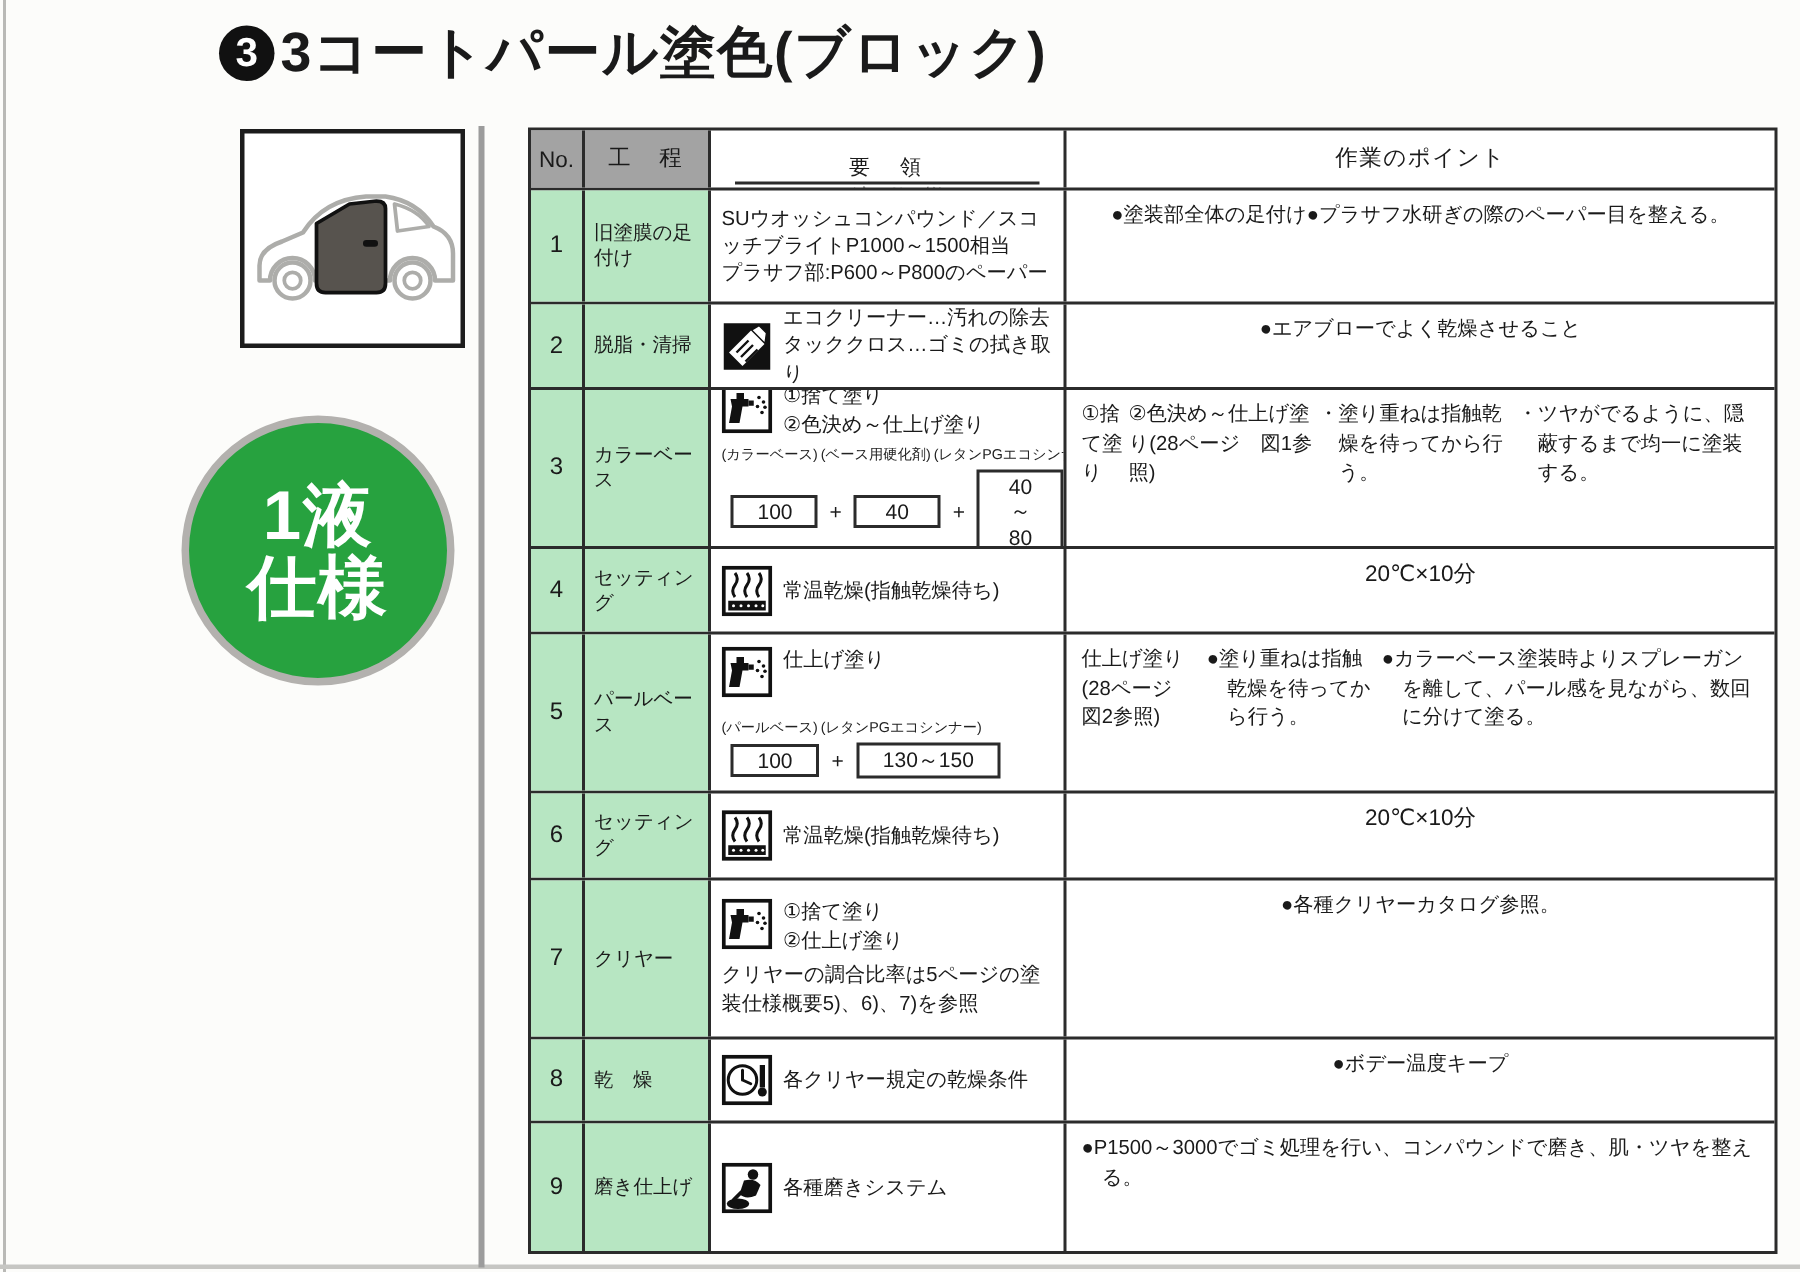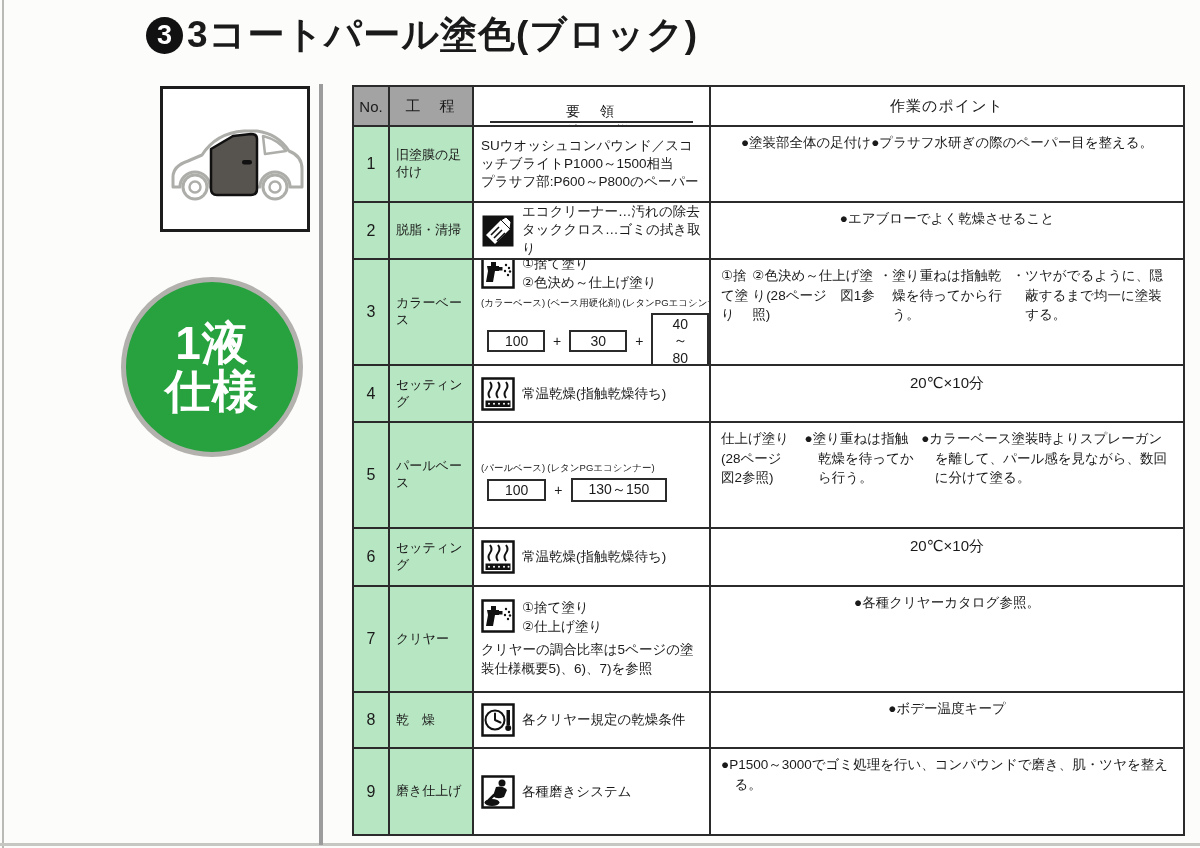--- a/index.html
+++ b/index.html
@@ -183,21 +183,21 @@
         </div>
       </div>
       <div class="mix-labels">
         <span>(カラーベース)</span>
         <span>(ベース用硬化剤)</span>
         <span>(レタンPGエコシンナー)</span>
       </div>
       <div class="mix-line">
         <span class="mix-box">100</span>
         <span class="mix-plus">+</span>
-        <span class="mix-box">30</span>
+        <span class="mix-box">40</span>
         <span class="mix-plus">+</span>
         <span class="mix-box">40～80</span>
       </div>
     </div>
     <div class="cell c-pts">
       <div class="pt-line">①捨て塗り</div>
       <div class="pt-line">②色決め～仕上げ塗り(28ページ　図1参照)</div>
       <div class="pt-line ind">・塗り重ねは指触乾燥を待ってから行う。</div>
       <div class="pt-line ind">・ツヤがでるように、隠蔽するまで均一に塗装する。</div>
     </div>
@@ -224,82 +224,100 @@
       </div>
     </div>
     <div class="cell c-pts">
       <div class="pt-line temp">20℃×10分</div>
     </div>
   </div>
 
   <div class="trow r5">
     <div class="cell c-no green">5</div>
     <div class="cell c-prc green">パールベース</div>
-    <div class="cell c-yor">
-      <div class="mix-labels" style="margin-top:14px;text-align:center;">
-        <span>(パールベース)</span>
-        <span>(レタンPGエコシンナー)</span>
-      </div>
-      <div class="mix-line">
-        <span class="mix-box">100</span>
-        <span class="mix-plus">+</span>
-        <span class="mix-box">130～150</span>
-      </div>
-    </div>
-    <div class="cell c-pts">
-      <div class="pt-line">仕上げ塗り(28ページ　図2参照)</div>
-      <div class="pt-line hang">●塗り重ねは指触乾燥を待ってから行う。</div>
-      <div class="pt-line hang">●カラーベース塗装時よりスプレーガンを離して、パール感を見ながら、数回に分けて塗る。</div>
-    </div>
-  </div>
-
-  <div class="trow r6">
-    <div class="cell c-no green">6</div>
-    <div class="cell c-prc green">セッティング</div>
-    <div class="cell c-yor">
-      <div class="icon-line center">
-        <span class="pic">
-          <svg viewBox="0 0 34 34">
-              <rect x="1.5" y="1.5" width="31" height="31" fill="#fff" stroke="#111" stroke-width="2.5"></rect>
-            <path d="M9,5 q3,4 0,8 q-3,4 0,8 M17,5 q3,4 0,8 q-3,4 0,8 M25,5 q3,4 0,8 q-3,4 0,8" fill="none" stroke="#111" stroke-width="2"></path>
-            <rect x="4.5" y="23.5" width="25" height="6.5" fill="#111"></rect>
-            <circle cx="8" cy="26.8" r="1" fill="#fff"></circle>
-              <circle cx="13" cy="26.8" r="1" fill="#fff"></circle>
-            <circle cx="18" cy="26.8" r="1" fill="#fff"></circle>
-              <circle cx="23" cy="26.8" r="1" fill="#fff"></circle>
-            <circle cx="27.5" cy="26.8" r="1" fill="#fff"></circle>
-          </svg>
-        </span>
-        <div>常温乾燥(指触乾燥待ち)</div>
-      </div>
-    </div>
-    <div class="cell c-pts">
-      <div class="pt-line temp">20℃×10分</div>
-    </div>
-  </div>
-
-  <div class="trow r7">
-    <div class="cell c-no green">7</div>
-    <div class="cell c-prc green">クリヤー</div>
     <div class="cell c-yor">
       <div class="icon-line">
         <span class="pic">
           <svg viewBox="0 0 34 34">
               <rect x="1.5" y="1.5" width="31" height="31" fill="#fff" stroke="#111" stroke-width="2.5"></rect>
             <path d="M6,11 h12 v5 h-4 l-2,11 h-7 l2,-11 z" fill="#111"></path>
             <rect x="10" y="7" width="5" height="4" fill="#111"></rect>
             <rect x="18" y="12" width="3.5" height="3.5" fill="#111"></rect>
             <circle cx="25" cy="10" r="1.2" fill="#111"></circle>
               <circle cx="28" cy="13" r="1.2" fill="#111"></circle>
             <circle cx="29" cy="16.5" r="1.2" fill="#111"></circle>
               <circle cx="27" cy="20" r="1.2" fill="#111"></circle>
             <circle cx="24" cy="16" r="1.2" fill="#111"></circle>
           </svg>
         </span>
         <div class="step-lines">
+          <div>仕上げ塗り</div>
+        </div>
+      </div>
+      <div class="mix-labels" style="margin-top:14px;text-align:center;">
+        <span>(パールベース)</span>
+        <span>(レタンPGエコシンナー)</span>
+      </div>
+      <div class="mix-line">
+        <span class="mix-box">100</span>
+        <span class="mix-plus">+</span>
+        <span class="mix-box">130～150</span>
+      </div>
+    </div>
+    <div class="cell c-pts">
+      <div class="pt-line">仕上げ塗り(28ページ　図2参照)</div>
+      <div class="pt-line hang">●塗り重ねは指触乾燥を待ってから行う。</div>
+      <div class="pt-line hang">●カラーベース塗装時よりスプレーガンを離して、パール感を見ながら、数回に分けて塗る。</div>
+    </div>
+  </div>
+
+  <div class="trow r6">
+    <div class="cell c-no green">6</div>
+    <div class="cell c-prc green">セッティング</div>
+    <div class="cell c-yor">
+      <div class="icon-line center">
+        <span class="pic">
+          <svg viewBox="0 0 34 34">
+              <rect x="1.5" y="1.5" width="31" height="31" fill="#fff" stroke="#111" stroke-width="2.5"></rect>
+            <path d="M9,5 q3,4 0,8 q-3,4 0,8 M17,5 q3,4 0,8 q-3,4 0,8 M25,5 q3,4 0,8 q-3,4 0,8" fill="none" stroke="#111" stroke-width="2"></path>
+            <rect x="4.5" y="23.5" width="25" height="6.5" fill="#111"></rect>
+            <circle cx="8" cy="26.8" r="1" fill="#fff"></circle>
+              <circle cx="13" cy="26.8" r="1" fill="#fff"></circle>
+            <circle cx="18" cy="26.8" r="1" fill="#fff"></circle>
+              <circle cx="23" cy="26.8" r="1" fill="#fff"></circle>
+            <circle cx="27.5" cy="26.8" r="1" fill="#fff"></circle>
+          </svg>
+        </span>
+        <div>常温乾燥(指触乾燥待ち)</div>
+      </div>
+    </div>
+    <div class="cell c-pts">
+      <div class="pt-line temp">20℃×10分</div>
+    </div>
+  </div>
+
+  <div class="trow r7">
+    <div class="cell c-no green">7</div>
+    <div class="cell c-prc green">クリヤー</div>
+    <div class="cell c-yor">
+      <div class="icon-line">
+        <span class="pic">
+          <svg viewBox="0 0 34 34">
+              <rect x="1.5" y="1.5" width="31" height="31" fill="#fff" stroke="#111" stroke-width="2.5"></rect>
+            <path d="M6,11 h12 v5 h-4 l-2,11 h-7 l2,-11 z" fill="#111"></path>
+            <rect x="10" y="7" width="5" height="4" fill="#111"></rect>
+            <rect x="18" y="12" width="3.5" height="3.5" fill="#111"></rect>
+            <circle cx="25" cy="10" r="1.2" fill="#111"></circle>
+              <circle cx="28" cy="13" r="1.2" fill="#111"></circle>
+            <circle cx="29" cy="16.5" r="1.2" fill="#111"></circle>
+              <circle cx="27" cy="20" r="1.2" fill="#111"></circle>
+            <circle cx="24" cy="16" r="1.2" fill="#111"></circle>
+          </svg>
+        </span>
+        <div class="step-lines">
           <div>①捨て塗り</div>
           <div>②仕上げ塗り</div>
         </div>
       </div>
       <div class="note">クリヤーの調合比率は5ページの塗装仕様概要5)、6)、7)を参照</div>
     </div>
     <div class="cell c-pts">
       <div class="pt-line hang">●各種クリヤーカタログ参照。</div>
     </div>
   </div>

